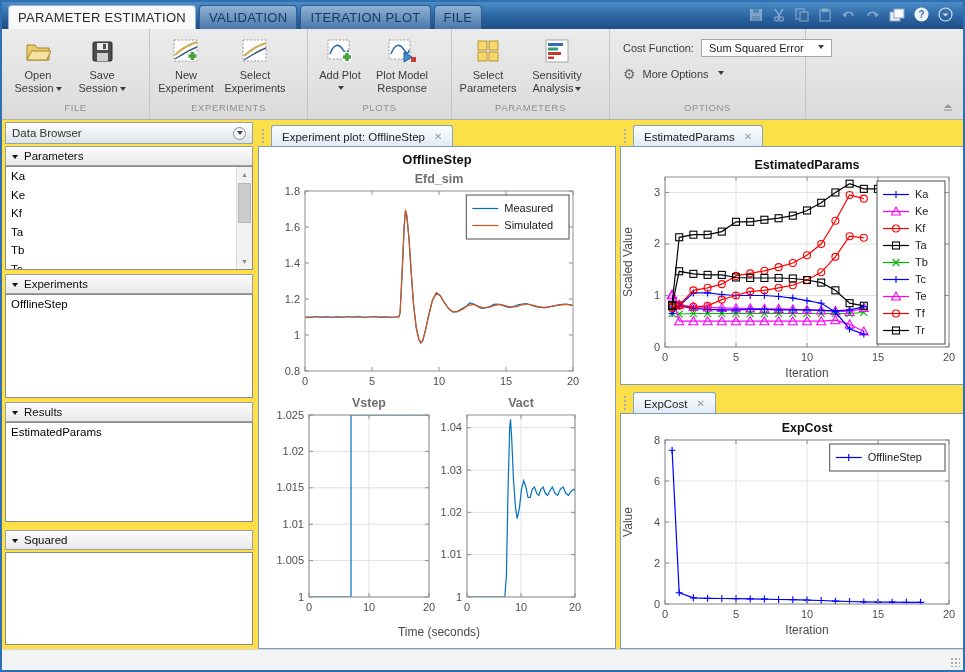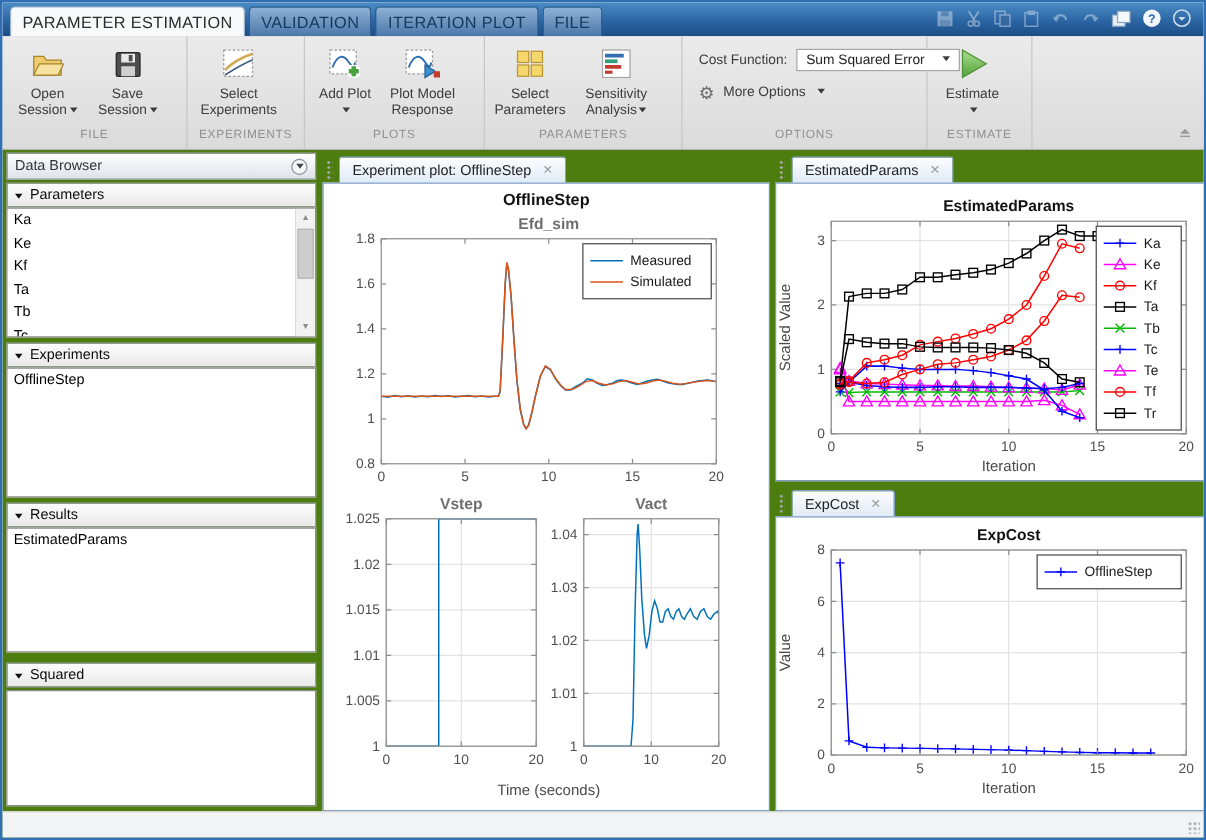--- a/index.html
+++ b/index.html
@@ -26,21 +26,21 @@
 .rlbl{font-size:11px;line-height:12.5px;color:#3c3c3c;text-align:center}
 .caret{display:inline-block;width:0;height:0;border:3.5px solid transparent;border-top:4px solid #3c3c3c;vertical-align:-2px;margin-left:2px}
 .caret-row{height:6px;display:flex;justify-content:center}
 .opt-col{display:flex;flex-direction:column;gap:10px;padding:6px 8px 0 8px}
 .opt-row{display:flex;align-items:center;gap:7px;font-size:11px;color:#3c3c3c;white-space:nowrap}
 .cost-select{background:#fff;border:1px solid #a6a6a6;padding:2px 7px;font-size:11px;color:#222;display:flex;align-items:center;gap:12px}
 .gear{font-size:14px;color:#6a6a6a;line-height:14px}
 .ribbon-collapse{position:absolute;right:9px;bottom:4px}
 
 
-.main{position:absolute;top:118px;left:0;right:0;bottom:0;background:#4d7c0f}
+.main{position:absolute;top:118px;left:0;right:0;bottom:0;background:#fde047}
 
 
 .dbpanel{position:absolute;left:3px;top:2px;width:248px;height:524px}
 .db-header{height:22px;background:linear-gradient(180deg,#fefefe,#dde3e9);border:1px solid #98a0a8;display:flex;align-items:center;justify-content:space-between;padding:0 6px;font-size:11.5px;color:#333}
 .db-menu-circle{width:13px;height:13px;border:1px solid #8b939b;border-radius:50%;display:flex;align-items:center;justify-content:center;background:#f4f6f8}
 .tri{width:0;height:0;border:3px solid transparent;border-top:4px solid #444;margin-top:3px}
 .sec-header{position:absolute;left:0;width:248px;height:20px;background:linear-gradient(180deg,#fcfcfc,#e9e9e9);border:1px solid #9aa0a6;display:flex;align-items:center;gap:6px;padding:0 6px;font-size:11.5px;color:#0d0d0d}
 .sec-header .tri{border-top-color:#111;margin-top:4px}
 .listbox{position:absolute;left:0;width:248px;background:#fff;border:1px solid #8a8a8a;overflow:hidden}
 .list-item{font-size:11.5px;color:#000;padding:1px 5px;line-height:16.5px}
@@ -155,20 +155,32 @@
               <rect x="12" y="4" width="3" height="5" fill="#4d4d4d"></rect>
               <rect x="6" y="13" width="11" height="8" fill="#cfcfcf"></rect>
             </svg>
           </span>
         <span class="rlbl"><span>Save Session</span><span class="caret"></span></span>
       </div>
       <div class="rgroup-label">FILE</div>
     </div>
 
     <div class="rgroup">
+      <div class="rbtn">
+        <span class="ric">
+            <svg width="27" height="25">
+              <rect x="1" y="1" width="23" height="21" fill="#fff" stroke="#9a9a9a" stroke-dasharray="2 1.6"></rect>
+              <path d="M2 16 C9 9,15 6,24 3" stroke="#d2ac55" fill="none" stroke-width="2.2"></path>
+              <path d="M2 20 C10 15,16 11,24 8" stroke="#37597f" fill="none" stroke-width="1.4"></path>
+              <path d="M19.5 12 v10 M14.5 17 h10" stroke="#fff" stroke-width="7"></path>
+              <path d="M19.5 13 v8 M15.5 17 h8" stroke="#49a33d" stroke-width="3.6"></path>
+            </svg>
+          </span>
+        <span class="rlbl">New Experiment</span>
+      </div>
       <div class="rbtn wide">
         <span class="ric">
             <svg width="27" height="25">
               <rect x="1" y="1" width="23" height="21" fill="#fff" stroke="#9a9a9a" stroke-dasharray="2 1.6"></rect>
               <path d="M2 17 C9 10,15 7,24 4" stroke="#d2ac55" fill="none" stroke-width="2.2"></path>
               <path d="M2 21 C10 16,16 12,24 9" stroke="#37597f" fill="none" stroke-width="1.4"></path>
             </svg>
           </span>
         <span class="rlbl">Select Experiments</span>
       </div>
@@ -242,40 +254,20 @@
         </div>
         <div class="opt-row">
           <span class="gear">⚙</span>
           <span>More Options</span>
           <span class="caret"></span>
         </div>
       </div>
       <div class="rgroup-label">OPTIONS</div>
     </div>
 
-    <div class="rgroup">
-      <div class="rbtn">
-        <span class="ric">
-            <svg width="30" height="28">
-              <defs>
-                <linearGradient id="pg" x1="0" y1="0" x2="0" y2="1">
-                  <stop offset="0" stop-color="#a8dd8a"></stop>
-                  <stop offset="1" stop-color="#55a23c"></stop>
-                </linearGradient>
-              </defs>
-              <path d="M7 3 L26 14 L7 25 Z" fill="url(#pg)" stroke="#4d8f36"></path>
-            </svg>
-          </span>
-        <span class="rlbl">Estimate</span>
-        <span class="caret-row">
-            <span class="caret"></span>
-          </span>
-      </div>
-      <div class="rgroup-label">ESTIMATE</div>
-    </div>
 
     <span class="ribbon-collapse"><svg width="12" height="9">
           <path d="M2 6 L6 2 L10 6 Z" fill="#9a9a9a"></path>
           <rect x="2" y="7.5" width="8" height="1.2" fill="#9a9a9a"></rect>
         </svg></span>
   </div>
 
   <div class="main">
 
     <div class="dbpanel">

